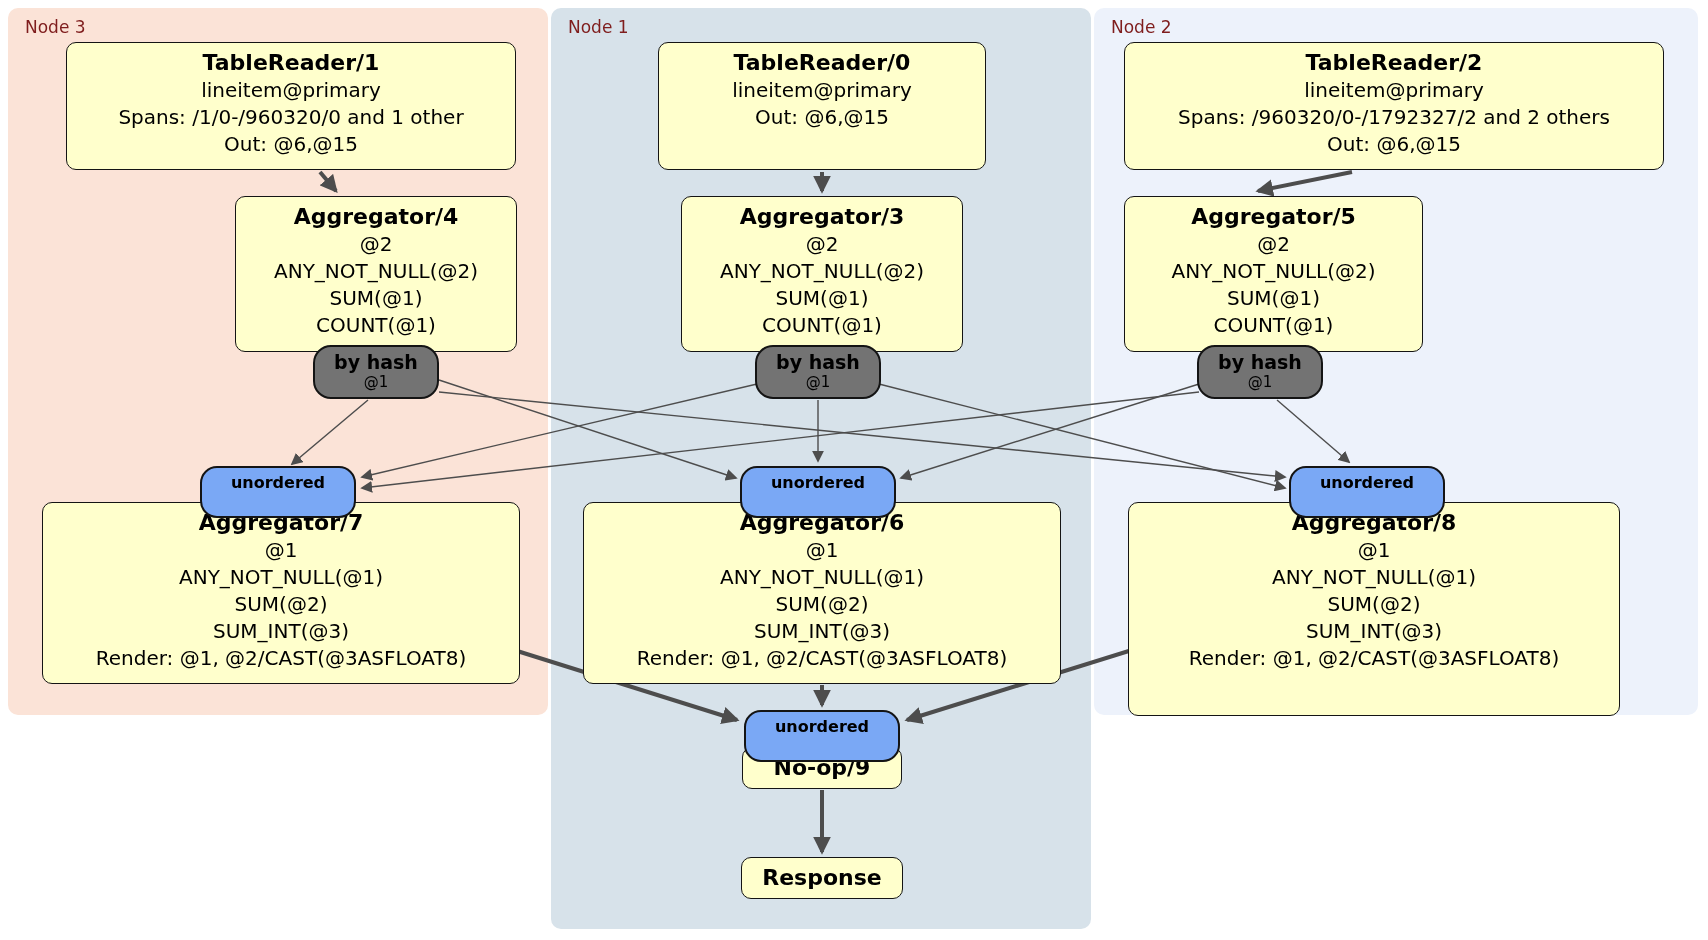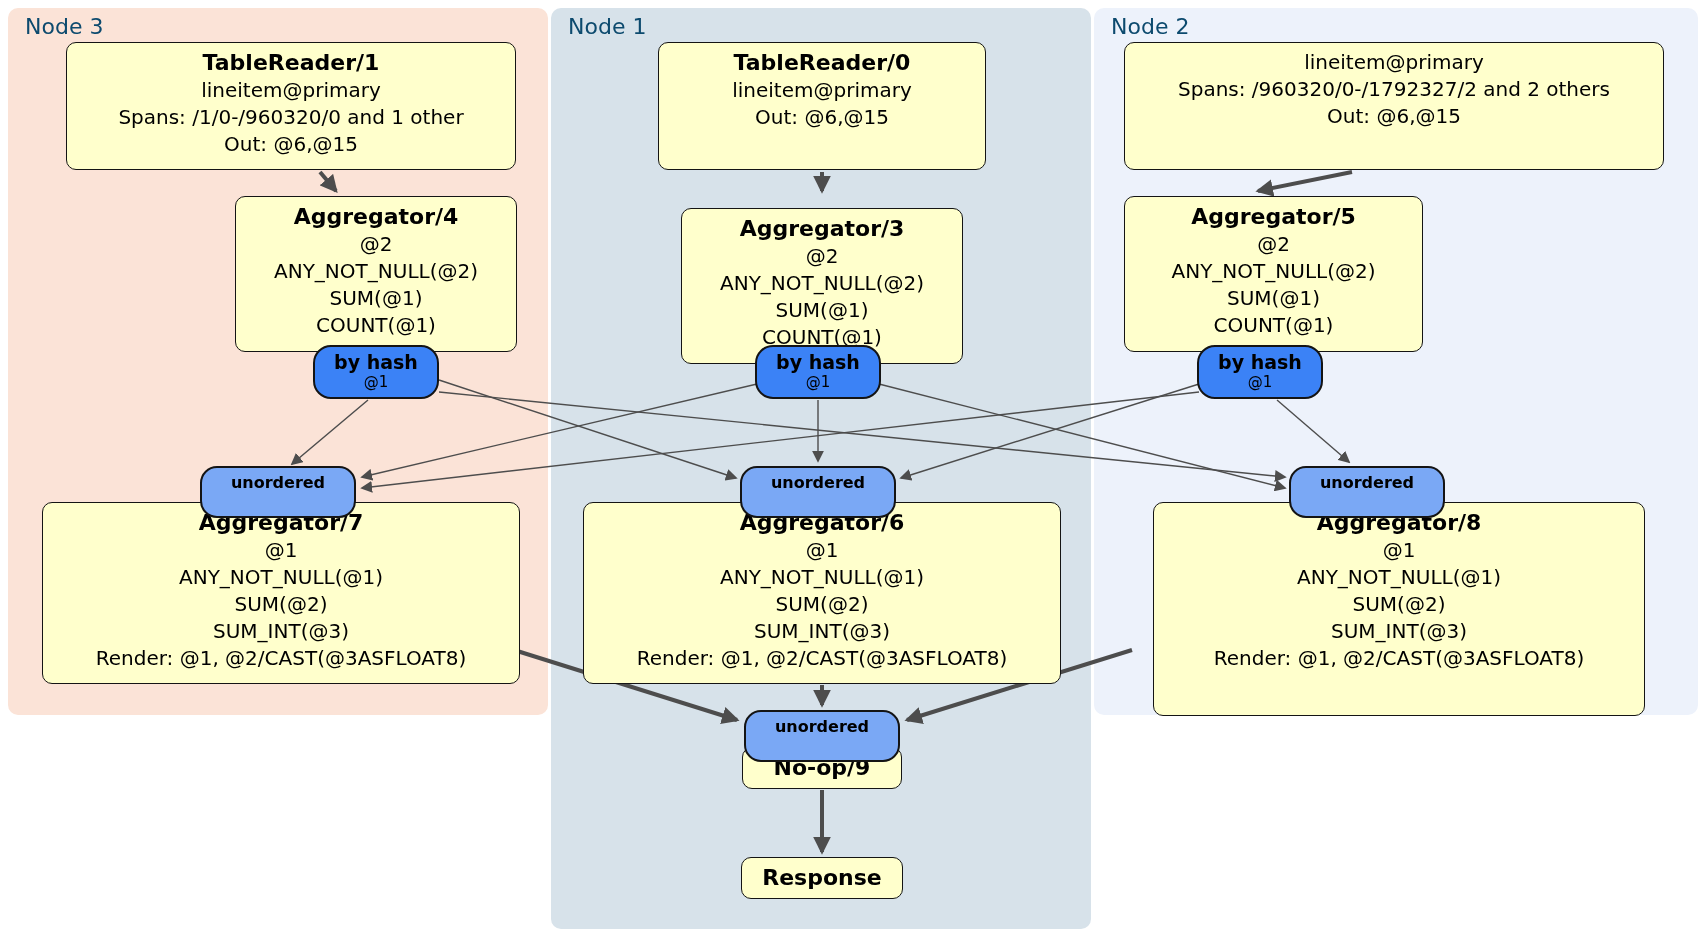--- a/index.html
+++ b/index.html
@@ -3,35 +3,35 @@
 <meta charset="utf-8">
 <style>
   html, body { margin: 0; padding: 0; background: #ffffff; }
   body { font-family: "DejaVu Sans", "Liberation Sans", sans-serif; color: #000; }
   .canvas { position: relative; width: 1708px; height: 940px; overflow: hidden; background: #ffffff; }
 
   .panel { position: absolute; border-radius: 10px; z-index: 0; }
   .panel-node3 { left: 8px;    top: 8px; width: 540px; height: 707px; background: #fbe3d7; }
   .panel-node1 { left: 551px;  top: 8px; width: 540px; height: 921px; background: #d7e2ea; }
   .panel-node2 { left: 1094px; top: 8px; width: 604px; height: 707px; background: #edf2fb; }
-  .panel-label { font-size: 22px; line-height: 20px; padding: 9px 0 0 17px; color: #0c4a6e; }
+  .panel-label { font-size: 17px; line-height: 20px; padding: 9px 0 0 17px; color: #7f1d1d; }
 
   svg.edges { position: absolute; left: 0; top: 0; z-index: 1; }
   .edge-thin  { stroke: #4d4d4d; stroke-width: 1.4; fill: none; }
   .edge-thick { stroke: #4d4d4d; stroke-width: 4;   fill: none; }
 
   .proc { position: absolute; background: #ffffcc; border: 1.6px solid #141414;
           border-radius: 10px; text-align: center; box-sizing: border-box;
           padding-top: 6px; z-index: 2; }
   .proc-title { font-weight: bold; font-size: 22px; line-height: 28px; white-space: nowrap; }
   .proc-line  { font-size: 20px; line-height: 27px; white-space: nowrap; }
   .mini { padding-top: 2px; }
   .mini .proc-title { line-height: 36px; }
 
-  .router { position: absolute; background: #3b82f6; border: 2px solid #141414;
+  .router { position: absolute; background: #737373; border: 2px solid #141414;
             border-radius: 18px; width: 126px; height: 54px; top: 345px;
             text-align: center; box-sizing: border-box; z-index: 3; }
   .router-label { font-weight: bold; font-size: 19px; line-height: 24px; margin-top: 3px; }
   .router-sub   { font-size: 15px; line-height: 17px; }
 
   .sync { position: absolute; background: #7aa8f5; border: 2px solid #141414;
           border-radius: 17px; width: 156px; height: 52px; text-align: center;
           font-weight: bold; font-size: 16px; line-height: 30px; box-sizing: border-box; z-index: 3; }
 </style>
 </head>
@@ -83,33 +83,34 @@
     <div class="proc-line">lineitem@primary</div>
     <div class="proc-line">Spans: /1/0-/960320/0 and 1 other</div>
     <div class="proc-line">Out: @6,@15</div>
   </div>
   <div class="proc" style="left:658px; top:42px; width:328px; height:128px;">
     <div class="proc-title">TableReader/0</div>
     <div class="proc-line">lineitem@primary</div>
     <div class="proc-line">Out: @6,@15</div>
   </div>
   <div class="proc" style="left:1124px; top:42px; width:540px; height:128px;">
+    <div class="proc-title">TableReader/2</div>
     <div class="proc-line">lineitem@primary</div>
     <div class="proc-line">Spans: /960320/0-/1792327/2 and 2 others</div>
     <div class="proc-line">Out: @6,@15</div>
   </div>
 
   <div class="proc" style="left:235px; top:196px; width:282px; height:156px;">
     <div class="proc-title">Aggregator/4</div>
     <div class="proc-line">@2</div>
     <div class="proc-line">ANY_NOT_NULL(@2)</div>
     <div class="proc-line">SUM(@1)</div>
     <div class="proc-line">COUNT(@1)</div>
   </div>
-  <div class="proc" style="left:681px; top:196px; width:282px; height:156px;margin-top:12px;">
+  <div class="proc" style="left:681px; top:196px; width:282px; height:156px;">
     <div class="proc-title">Aggregator/3</div>
     <div class="proc-line">@2</div>
     <div class="proc-line">ANY_NOT_NULL(@2)</div>
     <div class="proc-line">SUM(@1)</div>
     <div class="proc-line">COUNT(@1)</div>
   </div>
   <div class="proc" style="left:1124px; top:196px; width:299px; height:156px;">
     <div class="proc-title">Aggregator/5</div>
     <div class="proc-line">@2</div>
     <div class="proc-line">ANY_NOT_NULL(@2)</div>
@@ -149,21 +150,21 @@
     <div class="proc-line">Render: @1, @2/CAST(@3ASFLOAT8)</div>
   </div>
   <div class="proc" style="left:583px; top:502px; width:478px; height:182px;">
     <div class="proc-title">Aggregator/6</div>
     <div class="proc-line">@1</div>
     <div class="proc-line">ANY_NOT_NULL(@1)</div>
     <div class="proc-line">SUM(@2)</div>
     <div class="proc-line">SUM_INT(@3)</div>
     <div class="proc-line">Render: @1, @2/CAST(@3ASFLOAT8)</div>
   </div>
-  <div class="proc" style="left:1128px; top:502px; width:492px; height:214px;margin-left:25px;">
+  <div class="proc" style="left:1128px; top:502px; width:492px; height:214px;">
     <div class="proc-title">Aggregator/8</div>
     <div class="proc-line">@1</div>
     <div class="proc-line">ANY_NOT_NULL(@1)</div>
     <div class="proc-line">SUM(@2)</div>
     <div class="proc-line">SUM_INT(@3)</div>
     <div class="proc-line">Render: @1, @2/CAST(@3ASFLOAT8)</div>
   </div>
 
   <div class="sync" style="left:744px; top:710px;">
     <span>unordered</span>

